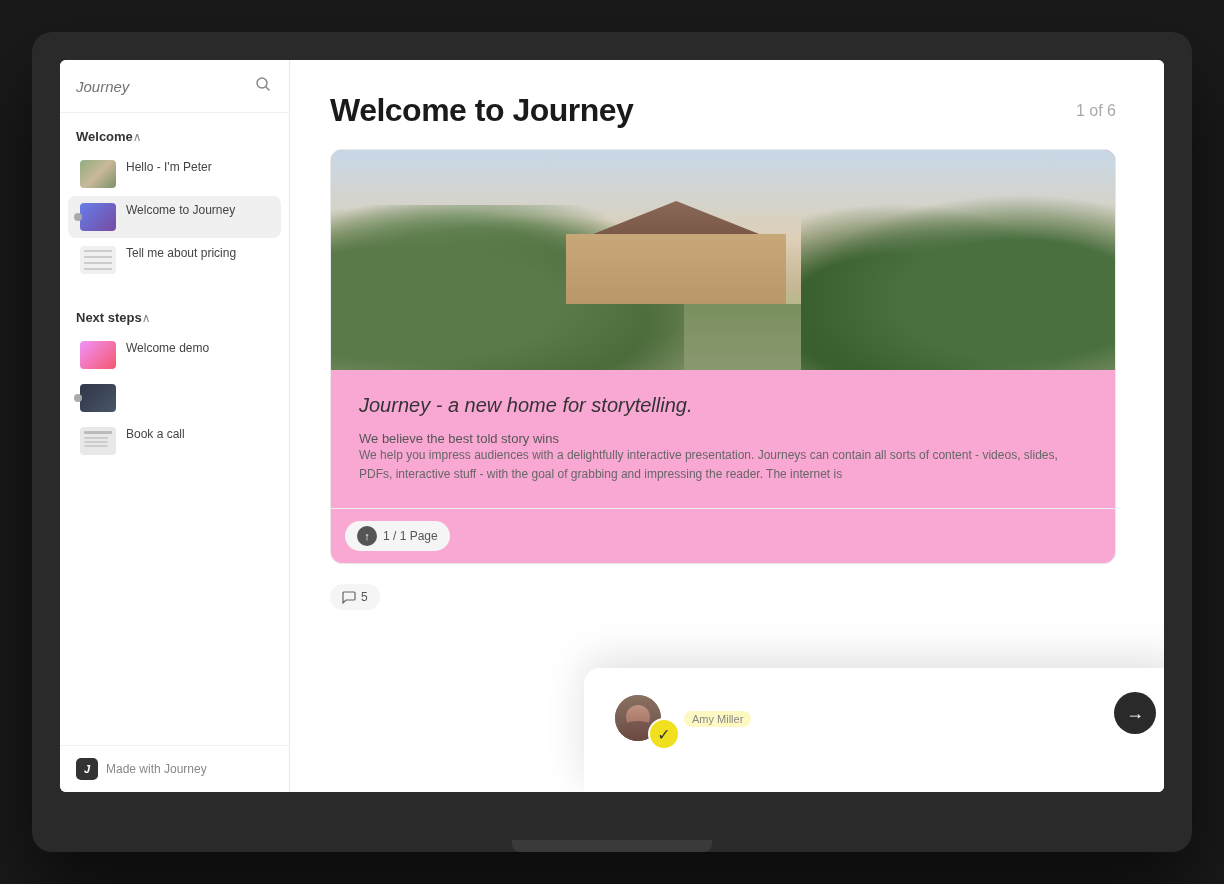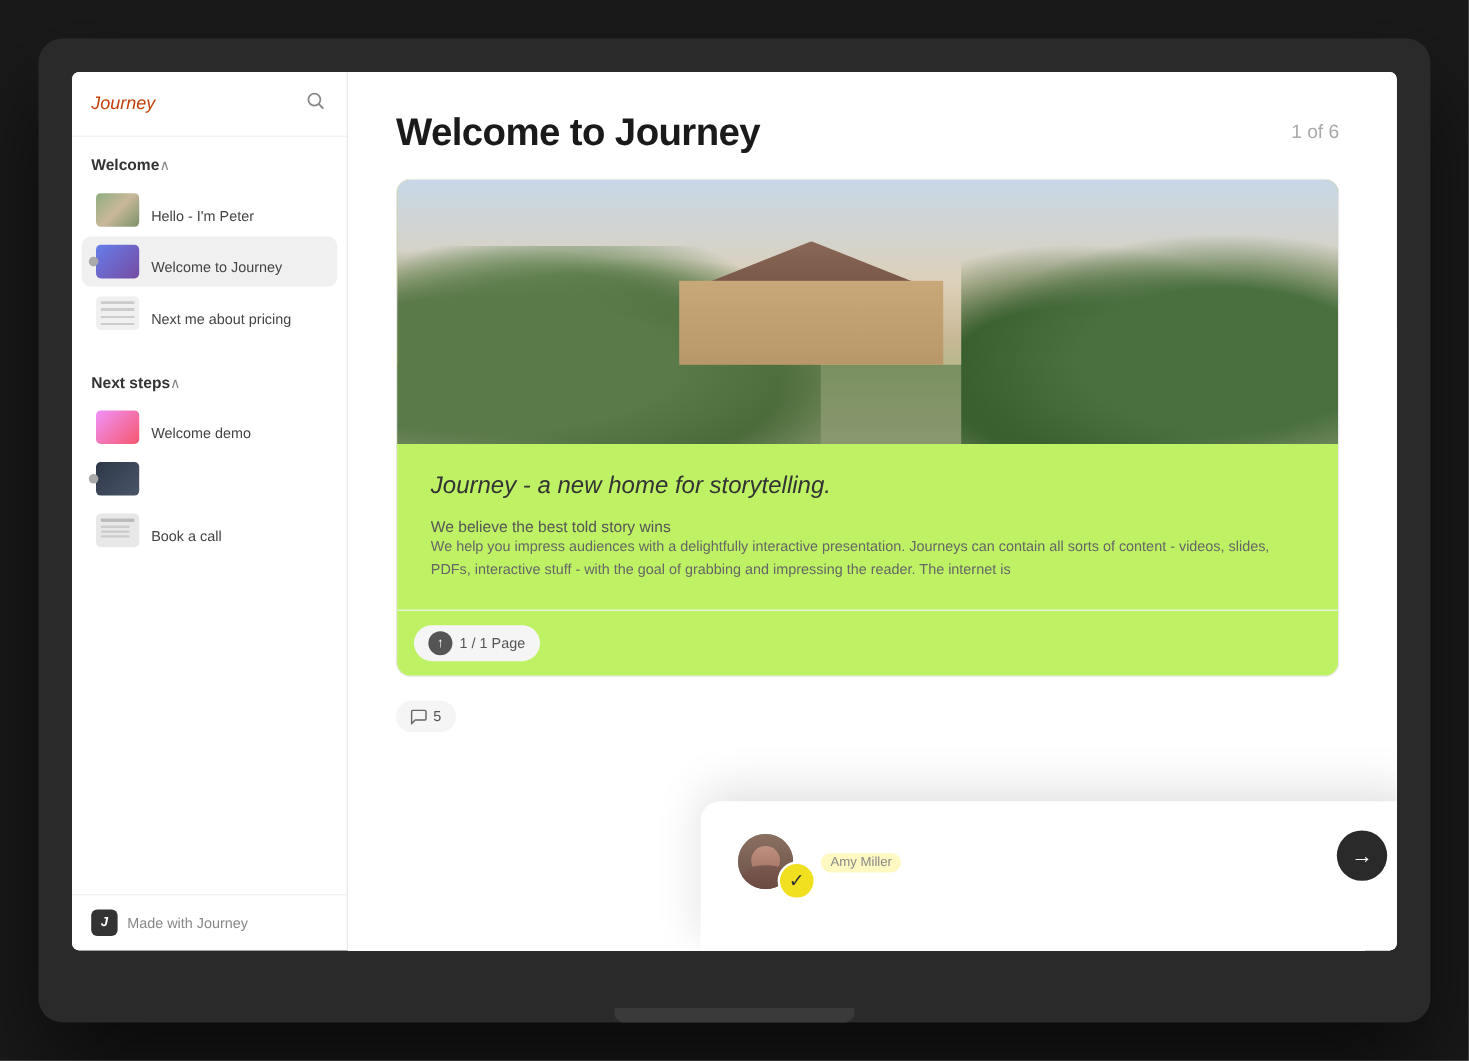--- a/index.html
+++ b/index.html
@@ -65,21 +65,21 @@
       display: flex;
       align-items: center;
       justify-content: space-between;
       padding: 14px 16px;
       border-bottom: 1px solid #f0f0f0;
     }
 
     .logo-text {
       font-size: 15px;
       font-style: italic;
-      color: #c2410c;
+      color: #737373;
       font-weight: 500;
     }
 
     .search-icon-btn {
       background: none;
       border: none;
       cursor: pointer;
       color: #888;
       font-size: 16px;
       padding: 2px;
@@ -101,21 +101,21 @@
       color: #333;
     }
 
     .chevron {
       font-size: 12px;
       color: #888;
     }
 
     .sidebar-item {
       display: flex;
-      align-items: flex-end;
+      align-items: flex-start;
       gap: 10px;
       padding: 7px 12px;
       cursor: pointer;
       border-radius: 8px;
       margin: 1px 8px;
       position: relative;
     }
 
     .sidebar-item.active {
       background: #f0f0f0;
@@ -252,21 +252,21 @@
     }
 
     .page-counter {
       font-size: 16px;
       color: #aaa;
       padding-top: 10px;
     }
 
     
     .content-card {
-      background: #bef264;
+      background: #f9a8d4;
       border: 1px solid #e8e8e8;
       border-radius: 12px;
       overflow: hidden;
       margin-bottom: 20px;
     }
 
     .content-hero {
       width: 100%;
       height: 220px;
       background: linear-gradient(160deg, #b8c9a3 0%, #c8b896 30%, #8fa87a 60%, #7a9560 80%, #6b8a52 100%);
@@ -566,21 +566,21 @@
           </div>
 
           <div class="sidebar-item active">
             <div class="sidebar-dot"></div>
             <div class="sidebar-item-thumb thumb-gradient1"></div>
             <span class="sidebar-item-label">Welcome to Journey</span>
           </div>
 
           <div class="sidebar-item">
             <div class="sidebar-item-thumb thumb-lines"></div>
-            <span class="sidebar-item-label">Next me about pricing</span>
+            <span class="sidebar-item-label">Tell me about pricing</span>
           </div>
         </div>
 
         <div class="sidebar-section">
           <div class="sidebar-section-header">
             <span class="sidebar-section-title">Next steps</span>
             <span class="chevron">∧</span>
           </div>
 
           <div class="sidebar-item">

